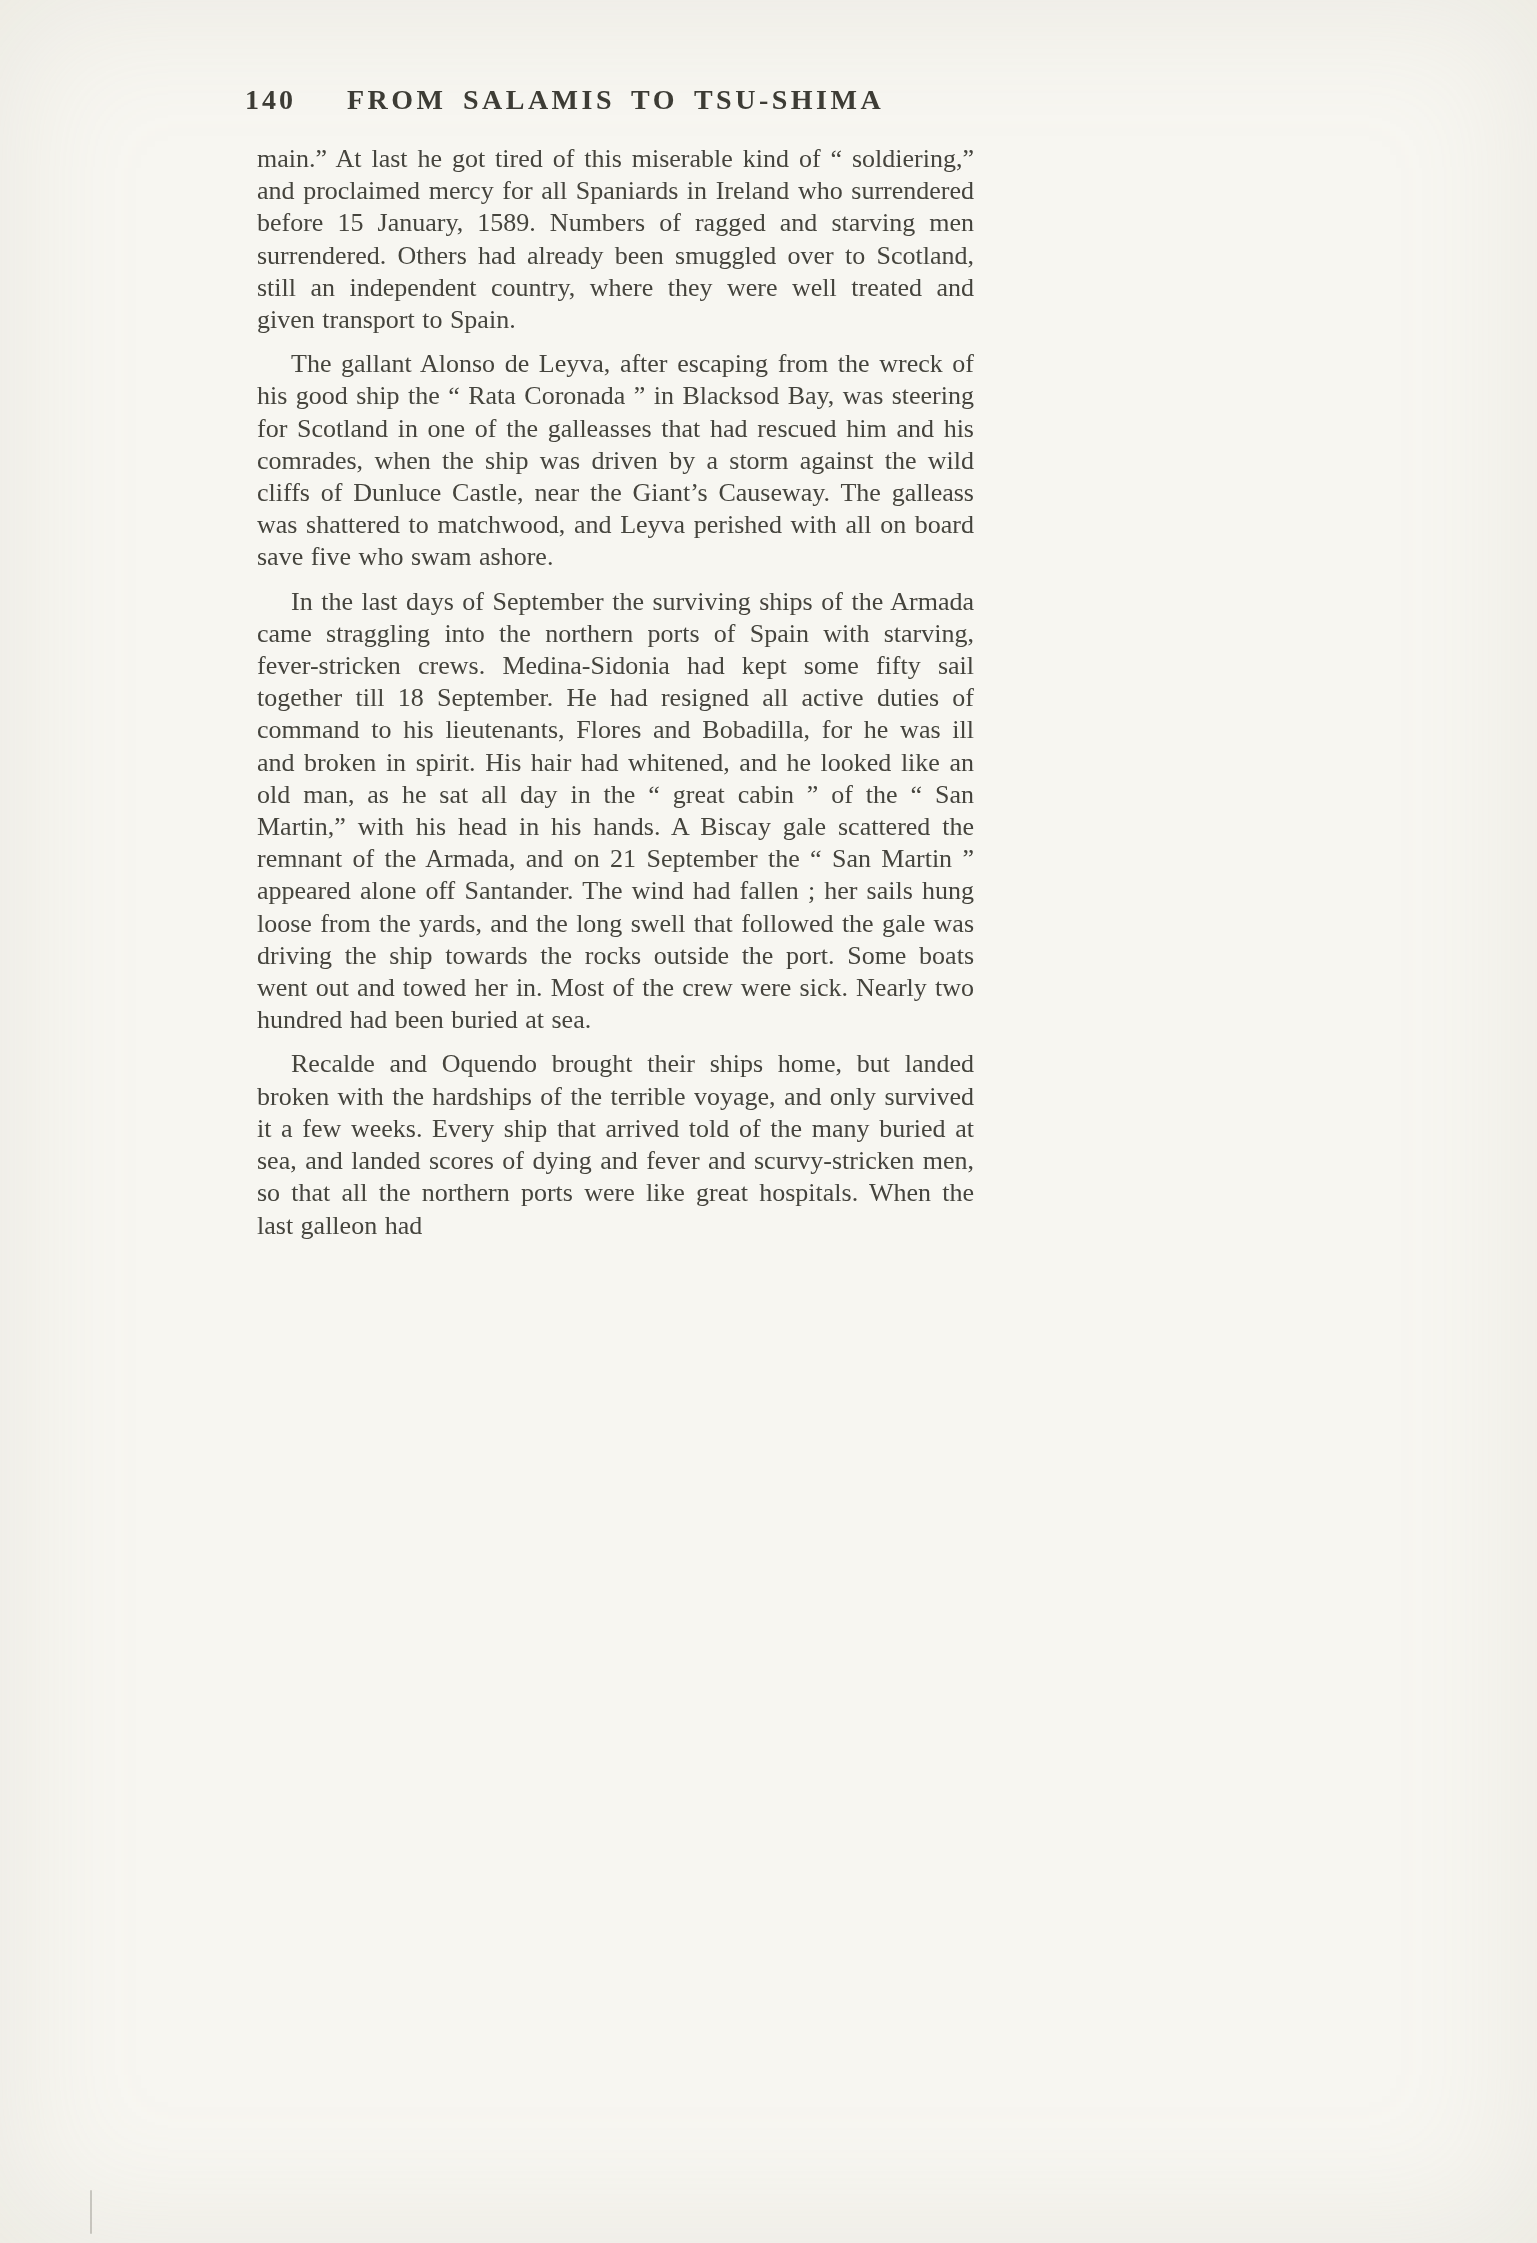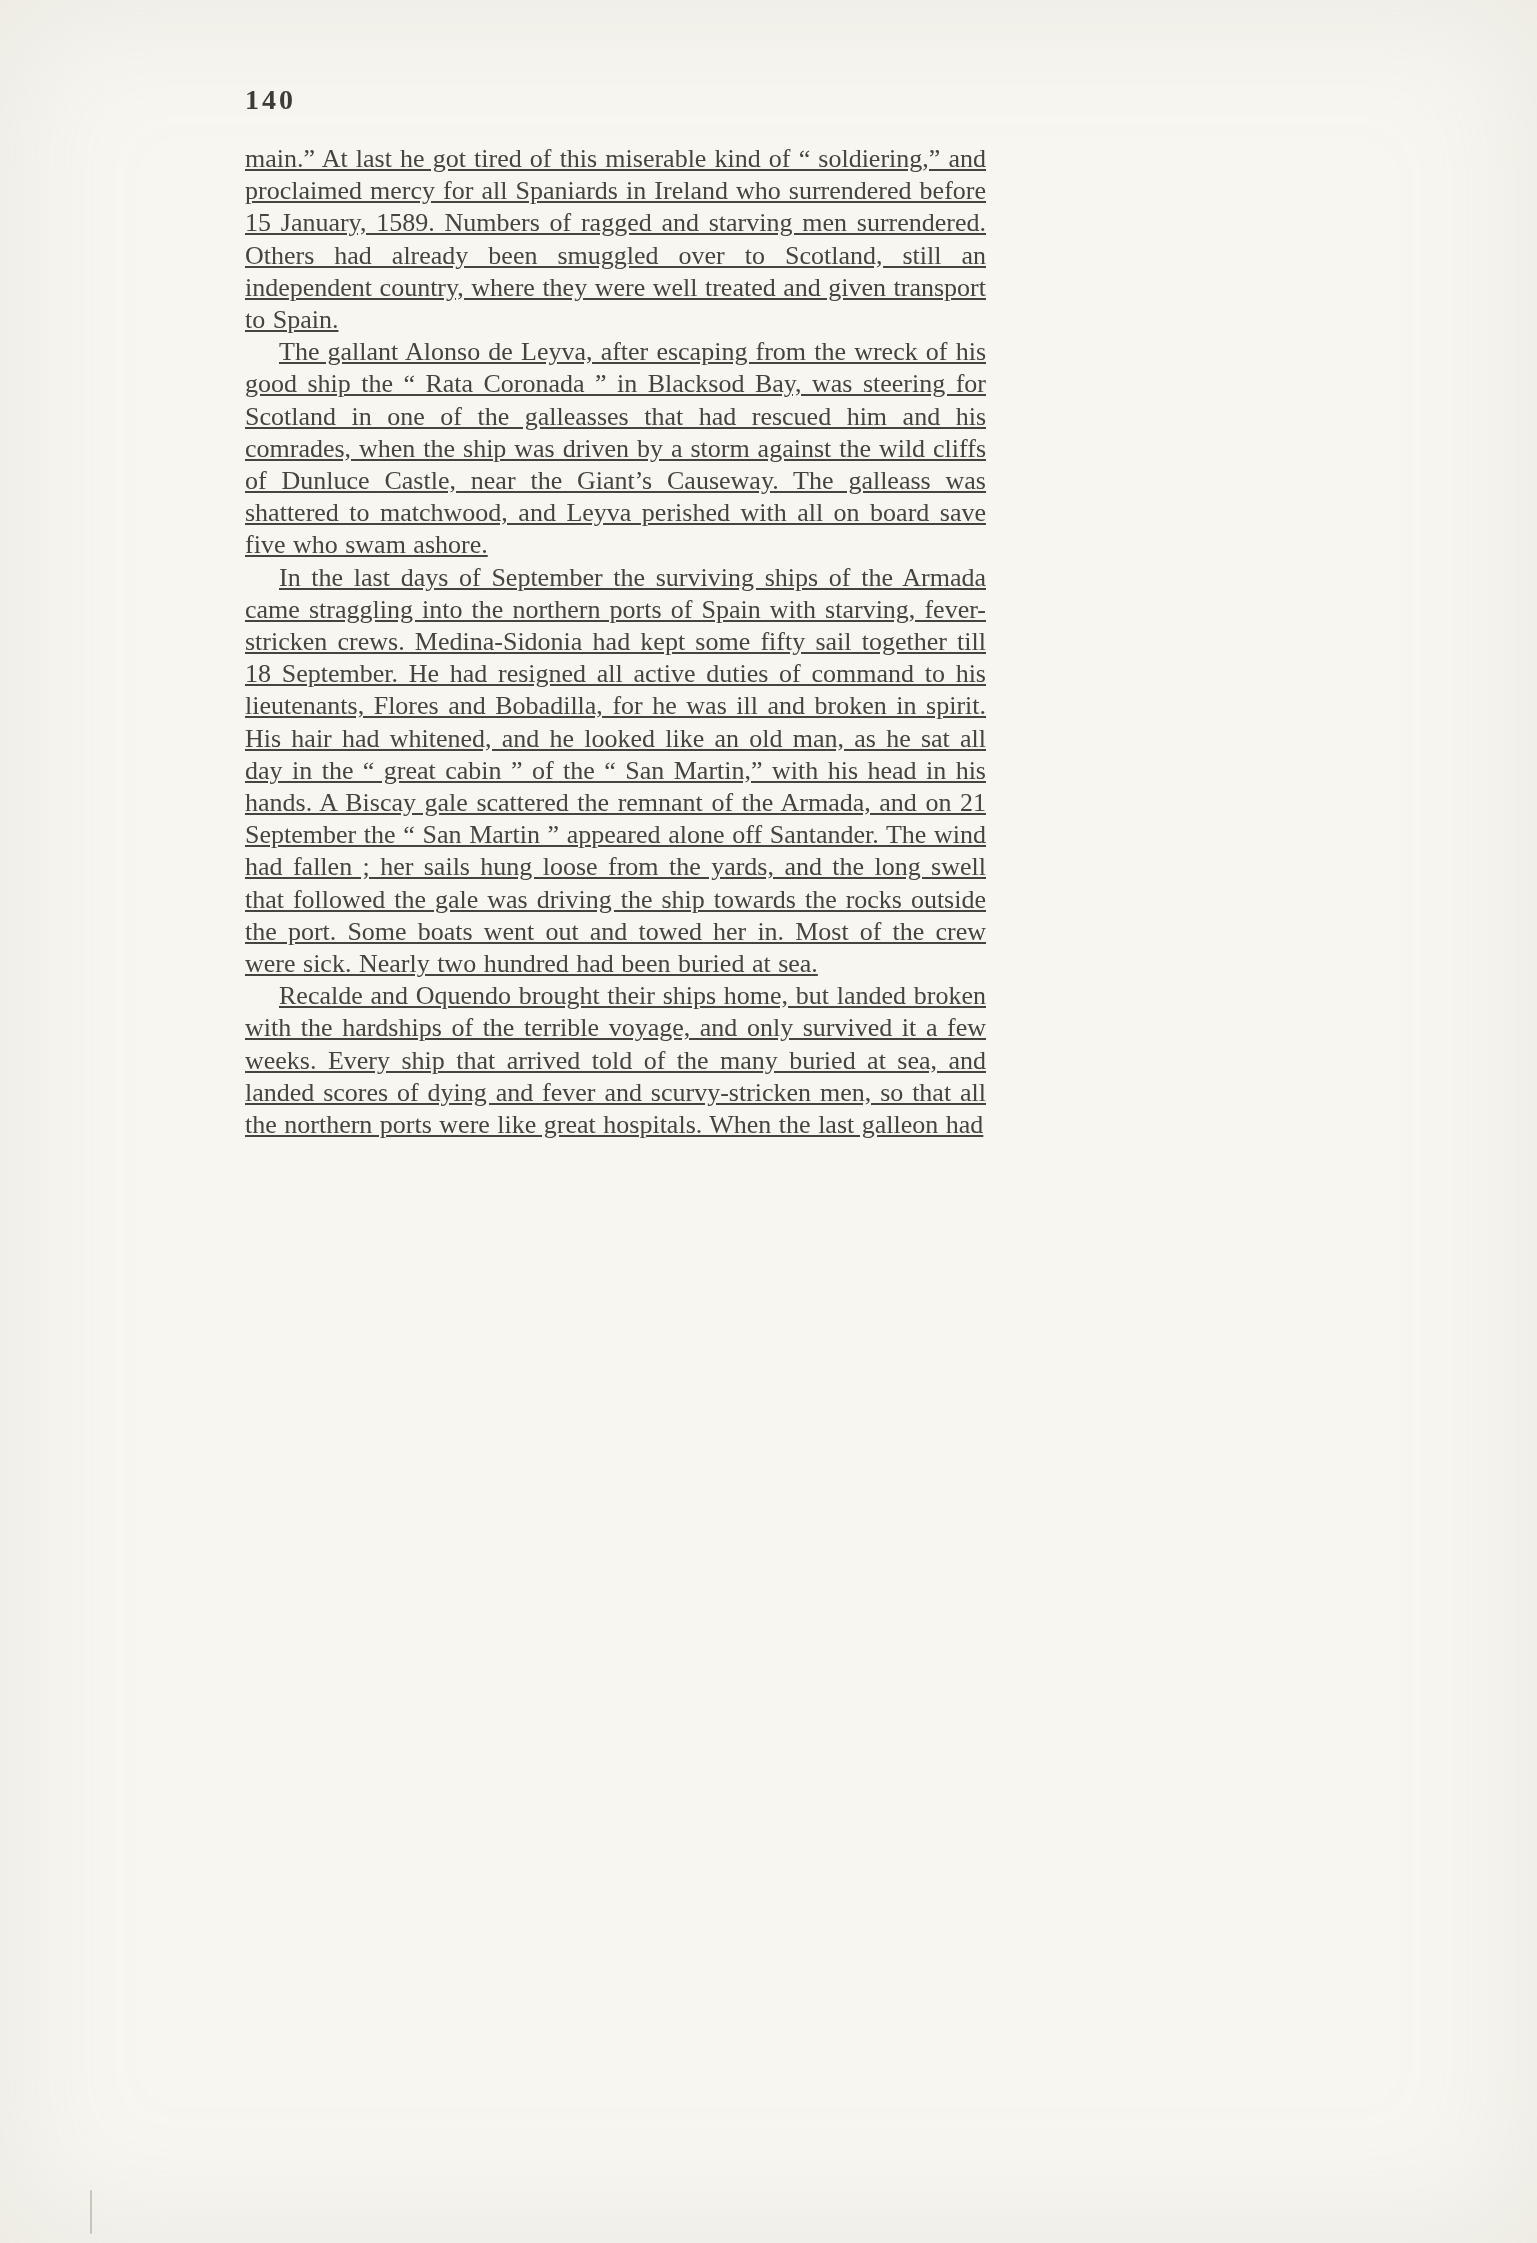--- a/index.html
+++ b/index.html
@@ -43,23 +43,22 @@
     letter-spacing: 3.5px;
     word-spacing: 6px;
   }
   .body-text {
     font-size: 26px;
     line-height: 32.2px;
     text-align: justify;
     word-spacing: 1px;
   }
   .body-text p {
-    margin: 0;
+    margin: 12px;
     padding: 0;
-    text-decoration: underline;
   }
   .body-text p.indent {
     text-indent: 34px;
   }
   .scan-artifact {
     position: absolute;
     left: 90px;
     top: 2190px;
     width: 2px;
     height: 44px;
@@ -69,20 +68,21 @@
 </style>
 </head>
 <body>
 
 <div class="page">
 
   <div class="text-block">
 
     <div class="running-head">
       <span class="page-number">140</span>
+      <div class="head-title">FROM SALAMIS TO TSU-SHIMA</div>
     </div>
 
     <div class="body-text">
       <p>main.” At last he got tired of this miserable kind of “ soldiering,” and proclaimed mercy for all Spaniards in Ireland who surrendered before 15 January, 1589. Numbers of ragged and starving men surrendered. Others had already been smuggled over to Scotland, still an independent country, where they were well treated and given transport to Spain.</p>
       <p class="indent">The gallant Alonso de Leyva, after escaping from the wreck of his good ship the “ Rata Coronada ” in Blacksod Bay, was steering for Scotland in one of the galleasses that had rescued him and his comrades, when the ship was driven by a storm against the wild cliffs of Dunluce Castle, near the Giant’s Causeway. The galleass was shattered to matchwood, and Leyva perished with all on board save five who swam ashore.</p>
       <p class="indent">In the last days of September the surviving ships of the Armada came straggling into the northern ports of Spain with starving, fever-stricken crews. Medina-Sidonia had kept some fifty sail together till 18 September. He had resigned all active duties of command to his lieutenants, Flores and Bobadilla, for he was ill and broken in spirit. His hair had whitened, and he looked like an old man, as he sat all day in the “ great cabin ” of the “ San Martin,” with his head in his hands. A Biscay gale scattered the remnant of the Armada, and on 21 September the “ San Martin ” appeared alone off Santander. The wind had fallen ; her sails hung loose from the yards, and the long swell that followed the gale was driving the ship towards the rocks outside the port. Some boats went out and towed her in. Most of the crew were sick. Nearly two hundred had been buried at sea.</p>
       <p class="indent">Recalde and Oquendo brought their ships home, but landed broken with the hardships of the terrible voyage, and only survived it a few weeks. Every ship that arrived told of the many buried at sea, and landed scores of dying and fever and scurvy-stricken men, so that all the northern ports were like great hospitals. When the last galleon had</p>
     </div>
 
   </div>

